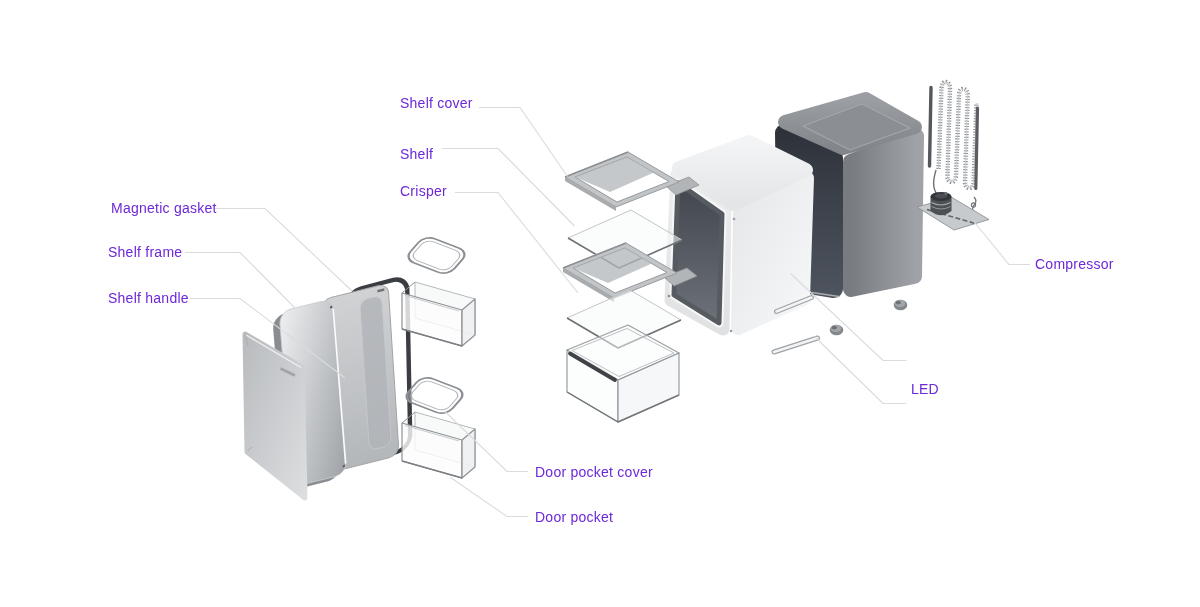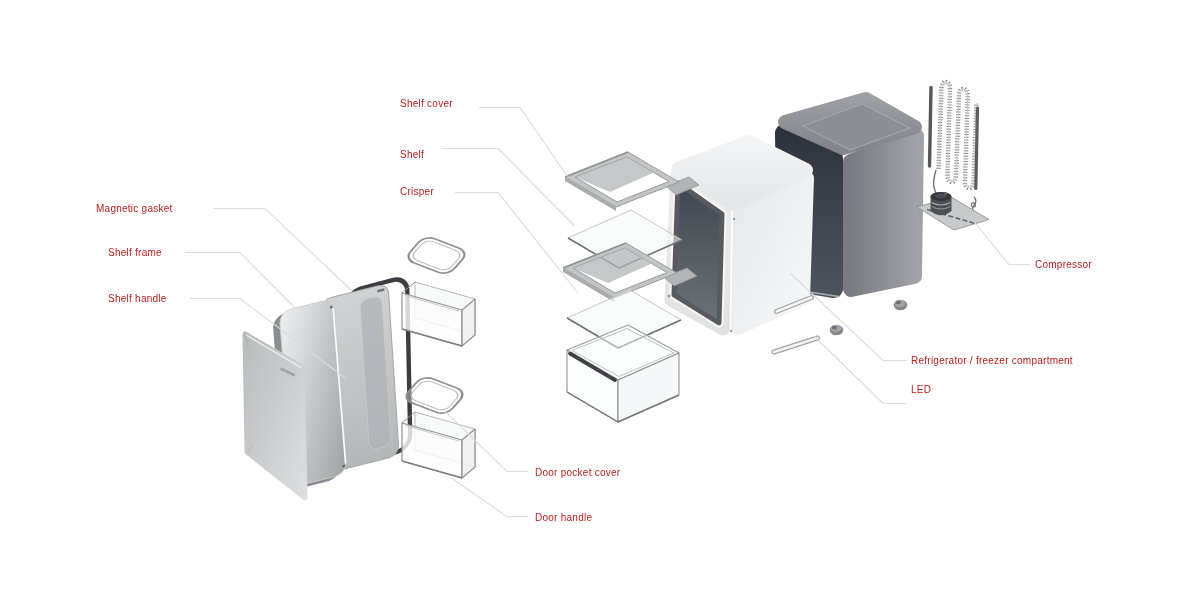--- a/index.html
+++ b/index.html
@@ -6,24 +6,24 @@
   #stage{
     position:relative;
     width:1200px;height:607px;
     background:#ffffff;
     overflow:hidden;
     font-family:"Liberation Sans", sans-serif;
   }
   #art{position:absolute;left:0;top:0;}
   .lbl{
     position:absolute;
-    font-size:10px;
+    font-size:14px;
     line-height:17px;
     letter-spacing:.25px;
-    color:#b91c1c;
+    color:#6d28d9;
     white-space:nowrap;
     user-select:none;
   }
 </style>
 </head>
 <body>
 
 <div id="stage">
 
 <svg id="art" width="1200" height="607" viewBox="0 0 1200 607">
@@ -241,22 +241,21 @@
     <path d="M528,516.5 L507,516.5 L450.5,477.5"></path>
     <path d="M1030,264.5 L1009,264.5 L973.5,221"></path>
     <path d="M906.5,360.5 L883,360.5 L790.5,273.5"></path>
     <path d="M906.5,403.5 L883,403.5 L814.5,336.5"></path>
   </g>
 </svg>
 
   <div class="lbl" style="left:400px;top:95px">Shelf cover</div>
   <div class="lbl" style="left:400px;top:146px">Shelf</div>
   <div class="lbl" style="left:400px;top:183px">Crisper</div>
-  <div class="lbl" style="left:96px;top:200px">Magnetic gasket</div>
+  <div class="lbl" style="left:111px;top:200px">Magnetic gasket</div>
   <div class="lbl" style="left:108px;top:244px">Shelf frame</div>
   <div class="lbl" style="left:108px;top:290px">Shelf handle</div>
   <div class="lbl" style="left:535px;top:464px">Door pocket cover</div>
-  <div class="lbl" style="left:535px;top:509px">Door handle</div>
+  <div class="lbl" style="left:535px;top:509px">Door pocket</div>
   <div class="lbl" style="left:1035px;top:256px">Compressor</div>
-  <div class="lbl" style="left:911px;top:352px">Refrigerator / freezer compartment</div>
   <div class="lbl" style="left:911px;top:381px">LED</div>
 
 </div>
 
 </body></html>

